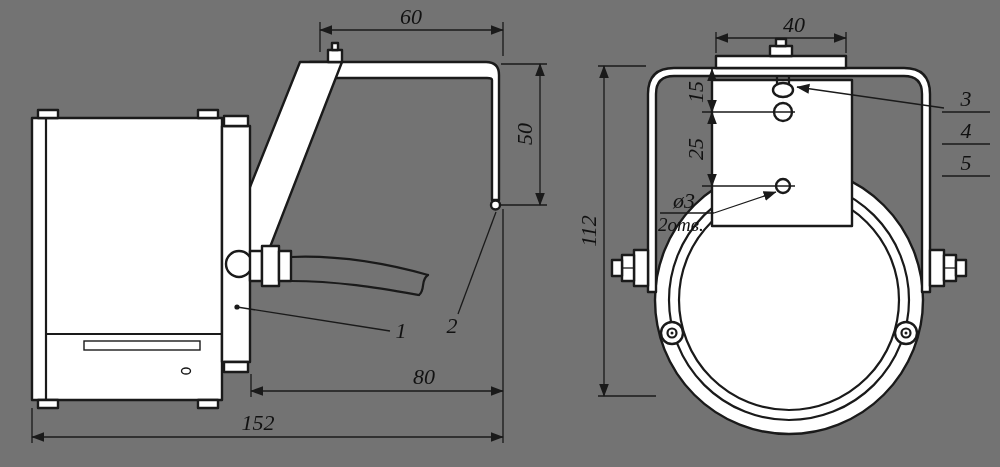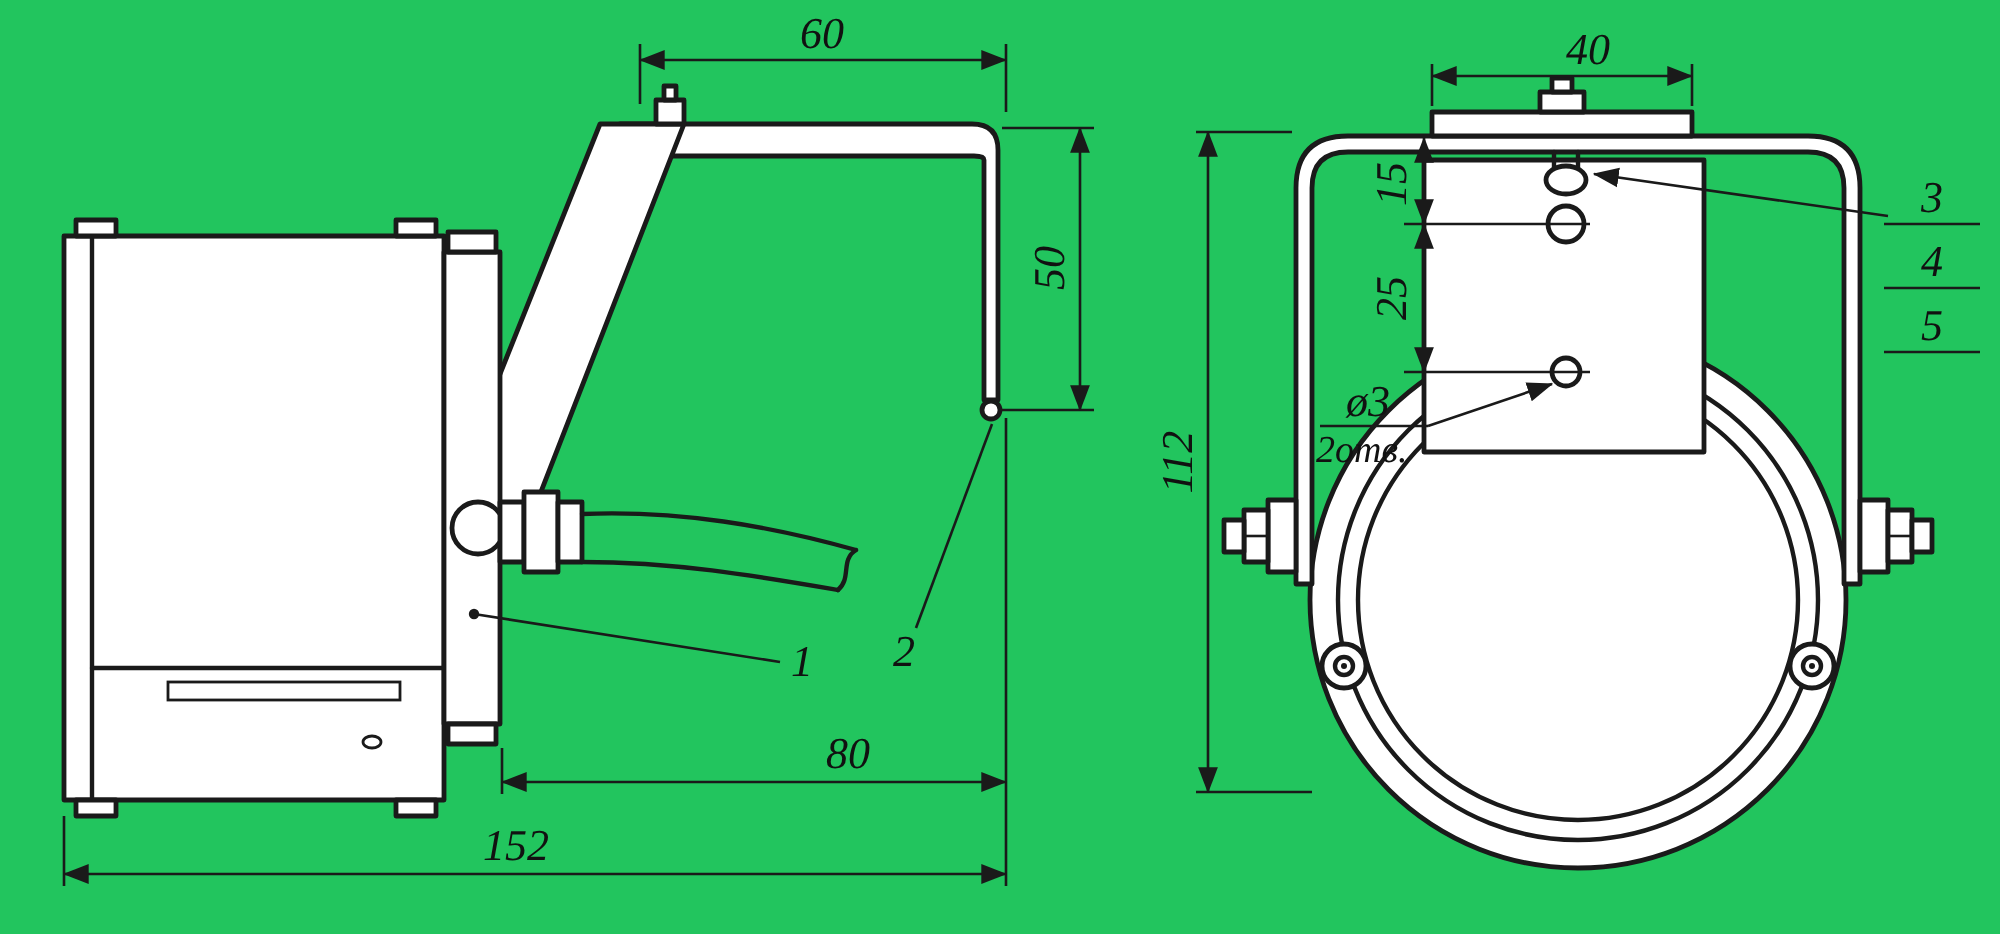--- a/index.html
+++ b/index.html
@@ -1,16 +1,16 @@
 <!DOCTYPE html>
 <html><head>
 <meta charset="utf-8">
 <style>
   html,body{margin:0;padding:0;background:#ffffff;}
-  .stage{position:relative;width:1000px;height:467px;background:#22c55e;overflow:hidden;
+  .stage{position:relative;width:1000px;height:467px;background:#737373;overflow:hidden;
          font-family:"Liberation Serif",serif;}
   svg{display:block;}
   .main{fill:#ffffff;stroke:#1a1a1a;stroke-width:2.4;stroke-linejoin:round;stroke-linecap:round;}
   .mainln{fill:none;stroke:#1a1a1a;stroke-width:2.2;stroke-linejoin:round;stroke-linecap:round;}
   .xln{fill:none;stroke:#1a1a1a;stroke-width:1.3;}
   .dimline{fill:none;stroke:#1a1a1a;stroke-width:1.3;marker-start:url(#arr);marker-end:url(#arr);}
   .leader{fill:none;stroke:#1a1a1a;stroke-width:1.3;marker-end:url(#arr);}
   .thin{fill:none;stroke:#1a1a1a;stroke-width:1.4;}
   text.dim{font-family:"Liberation Serif",serif;font-style:italic;font-size:22px;fill:#111;text-anchor:middle;}
   text.note{font-family:"Liberation Serif",serif;font-style:italic;font-size:19px;fill:#111;text-anchor:start;}

